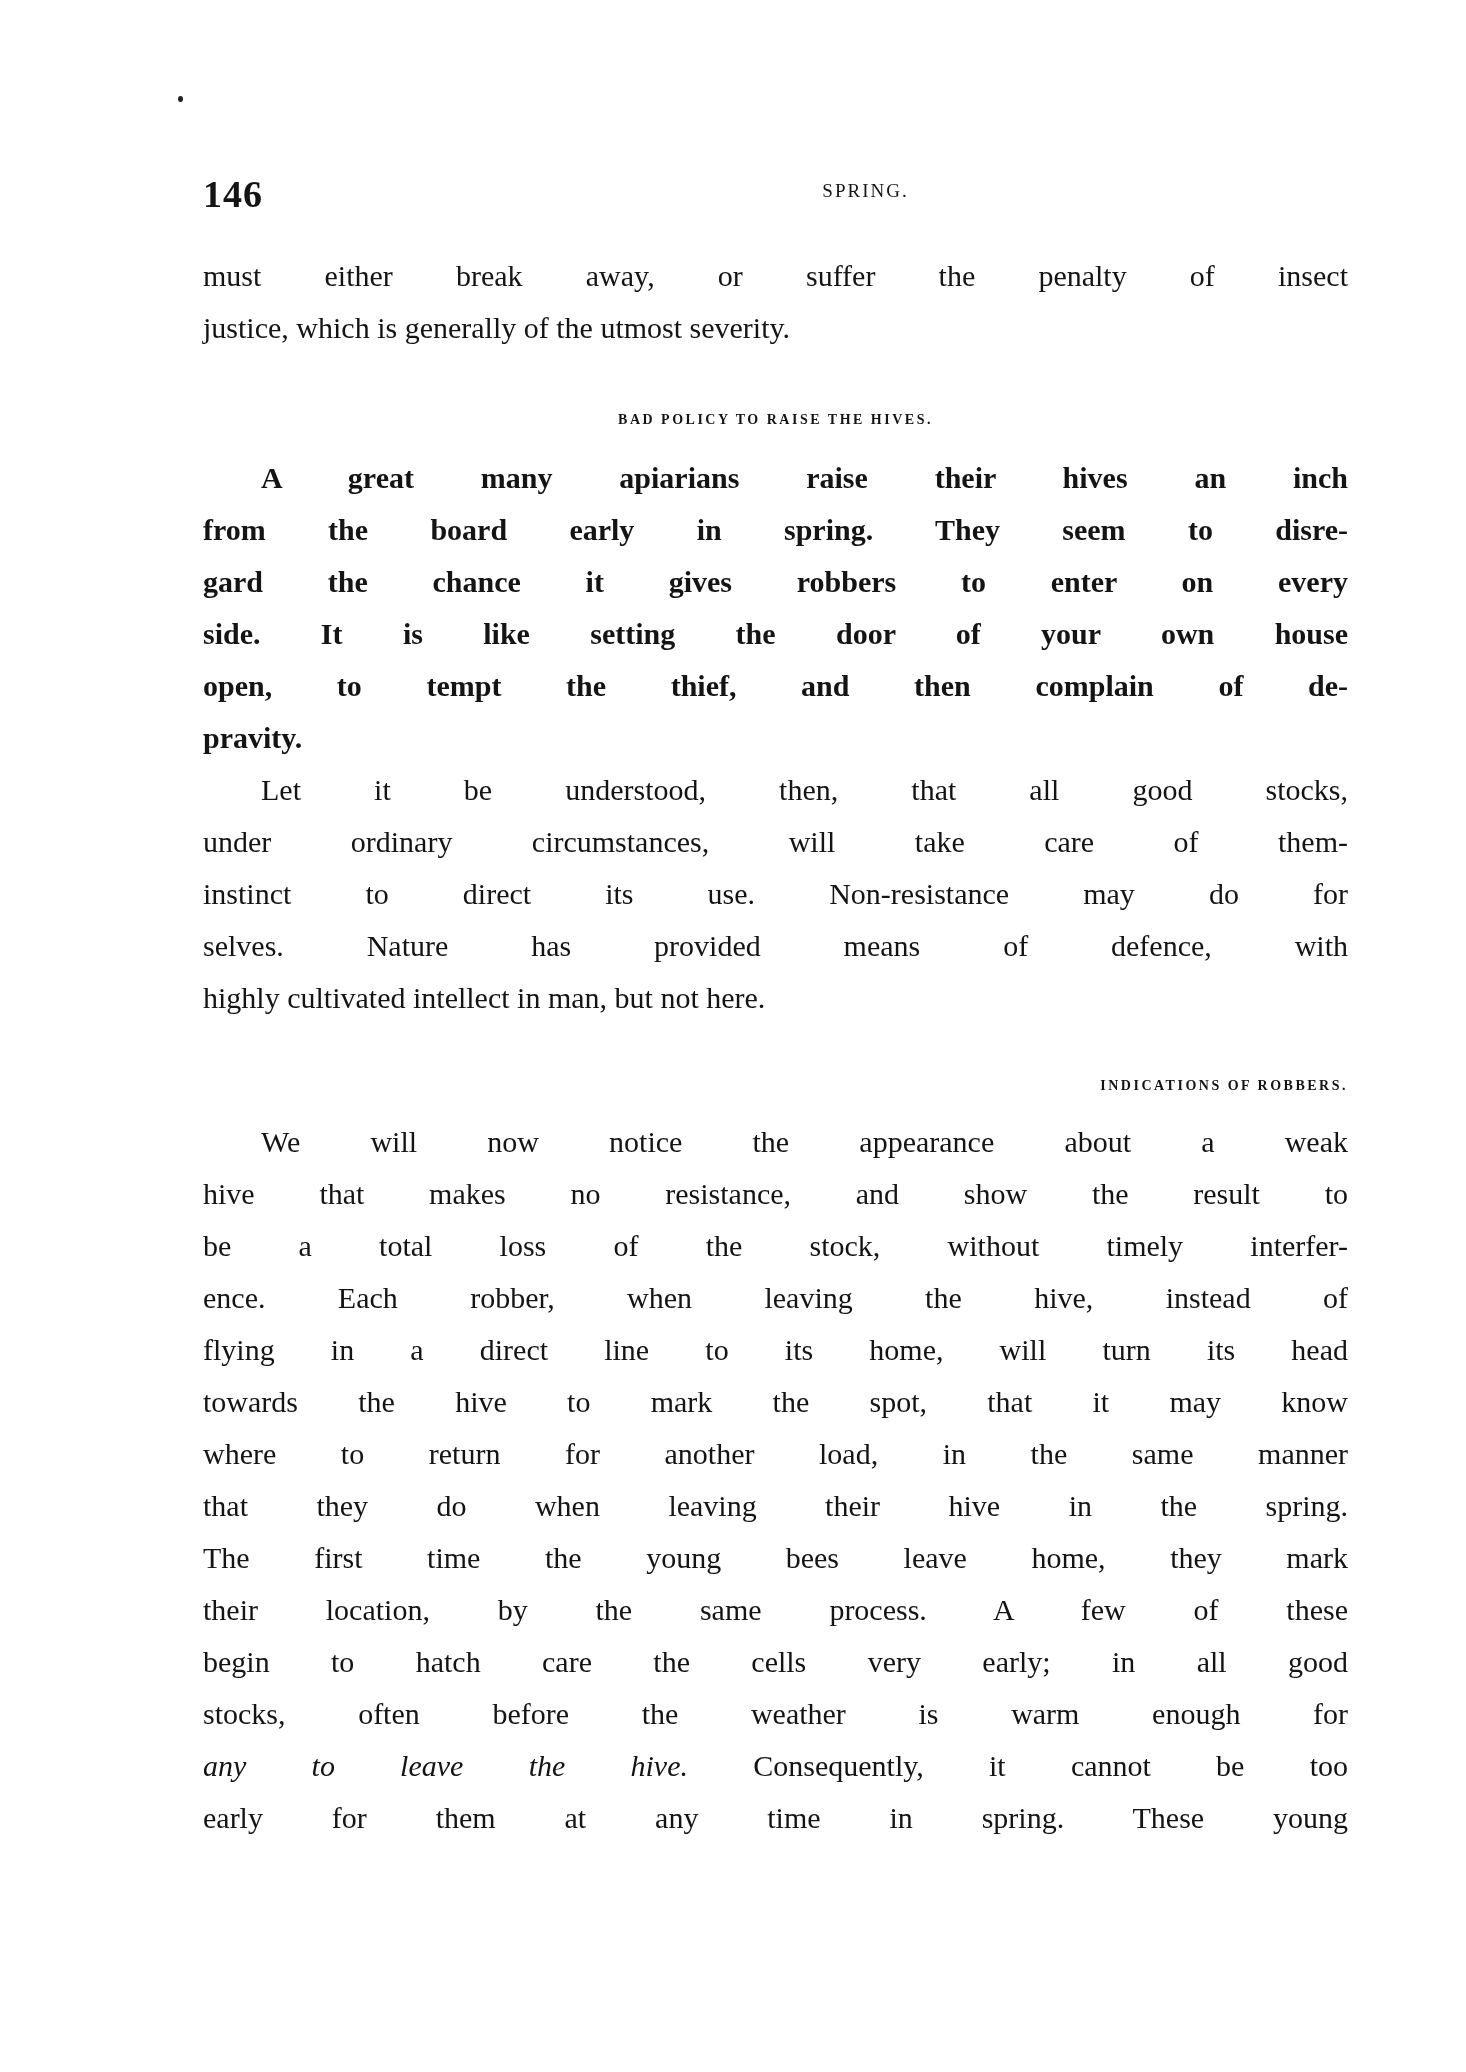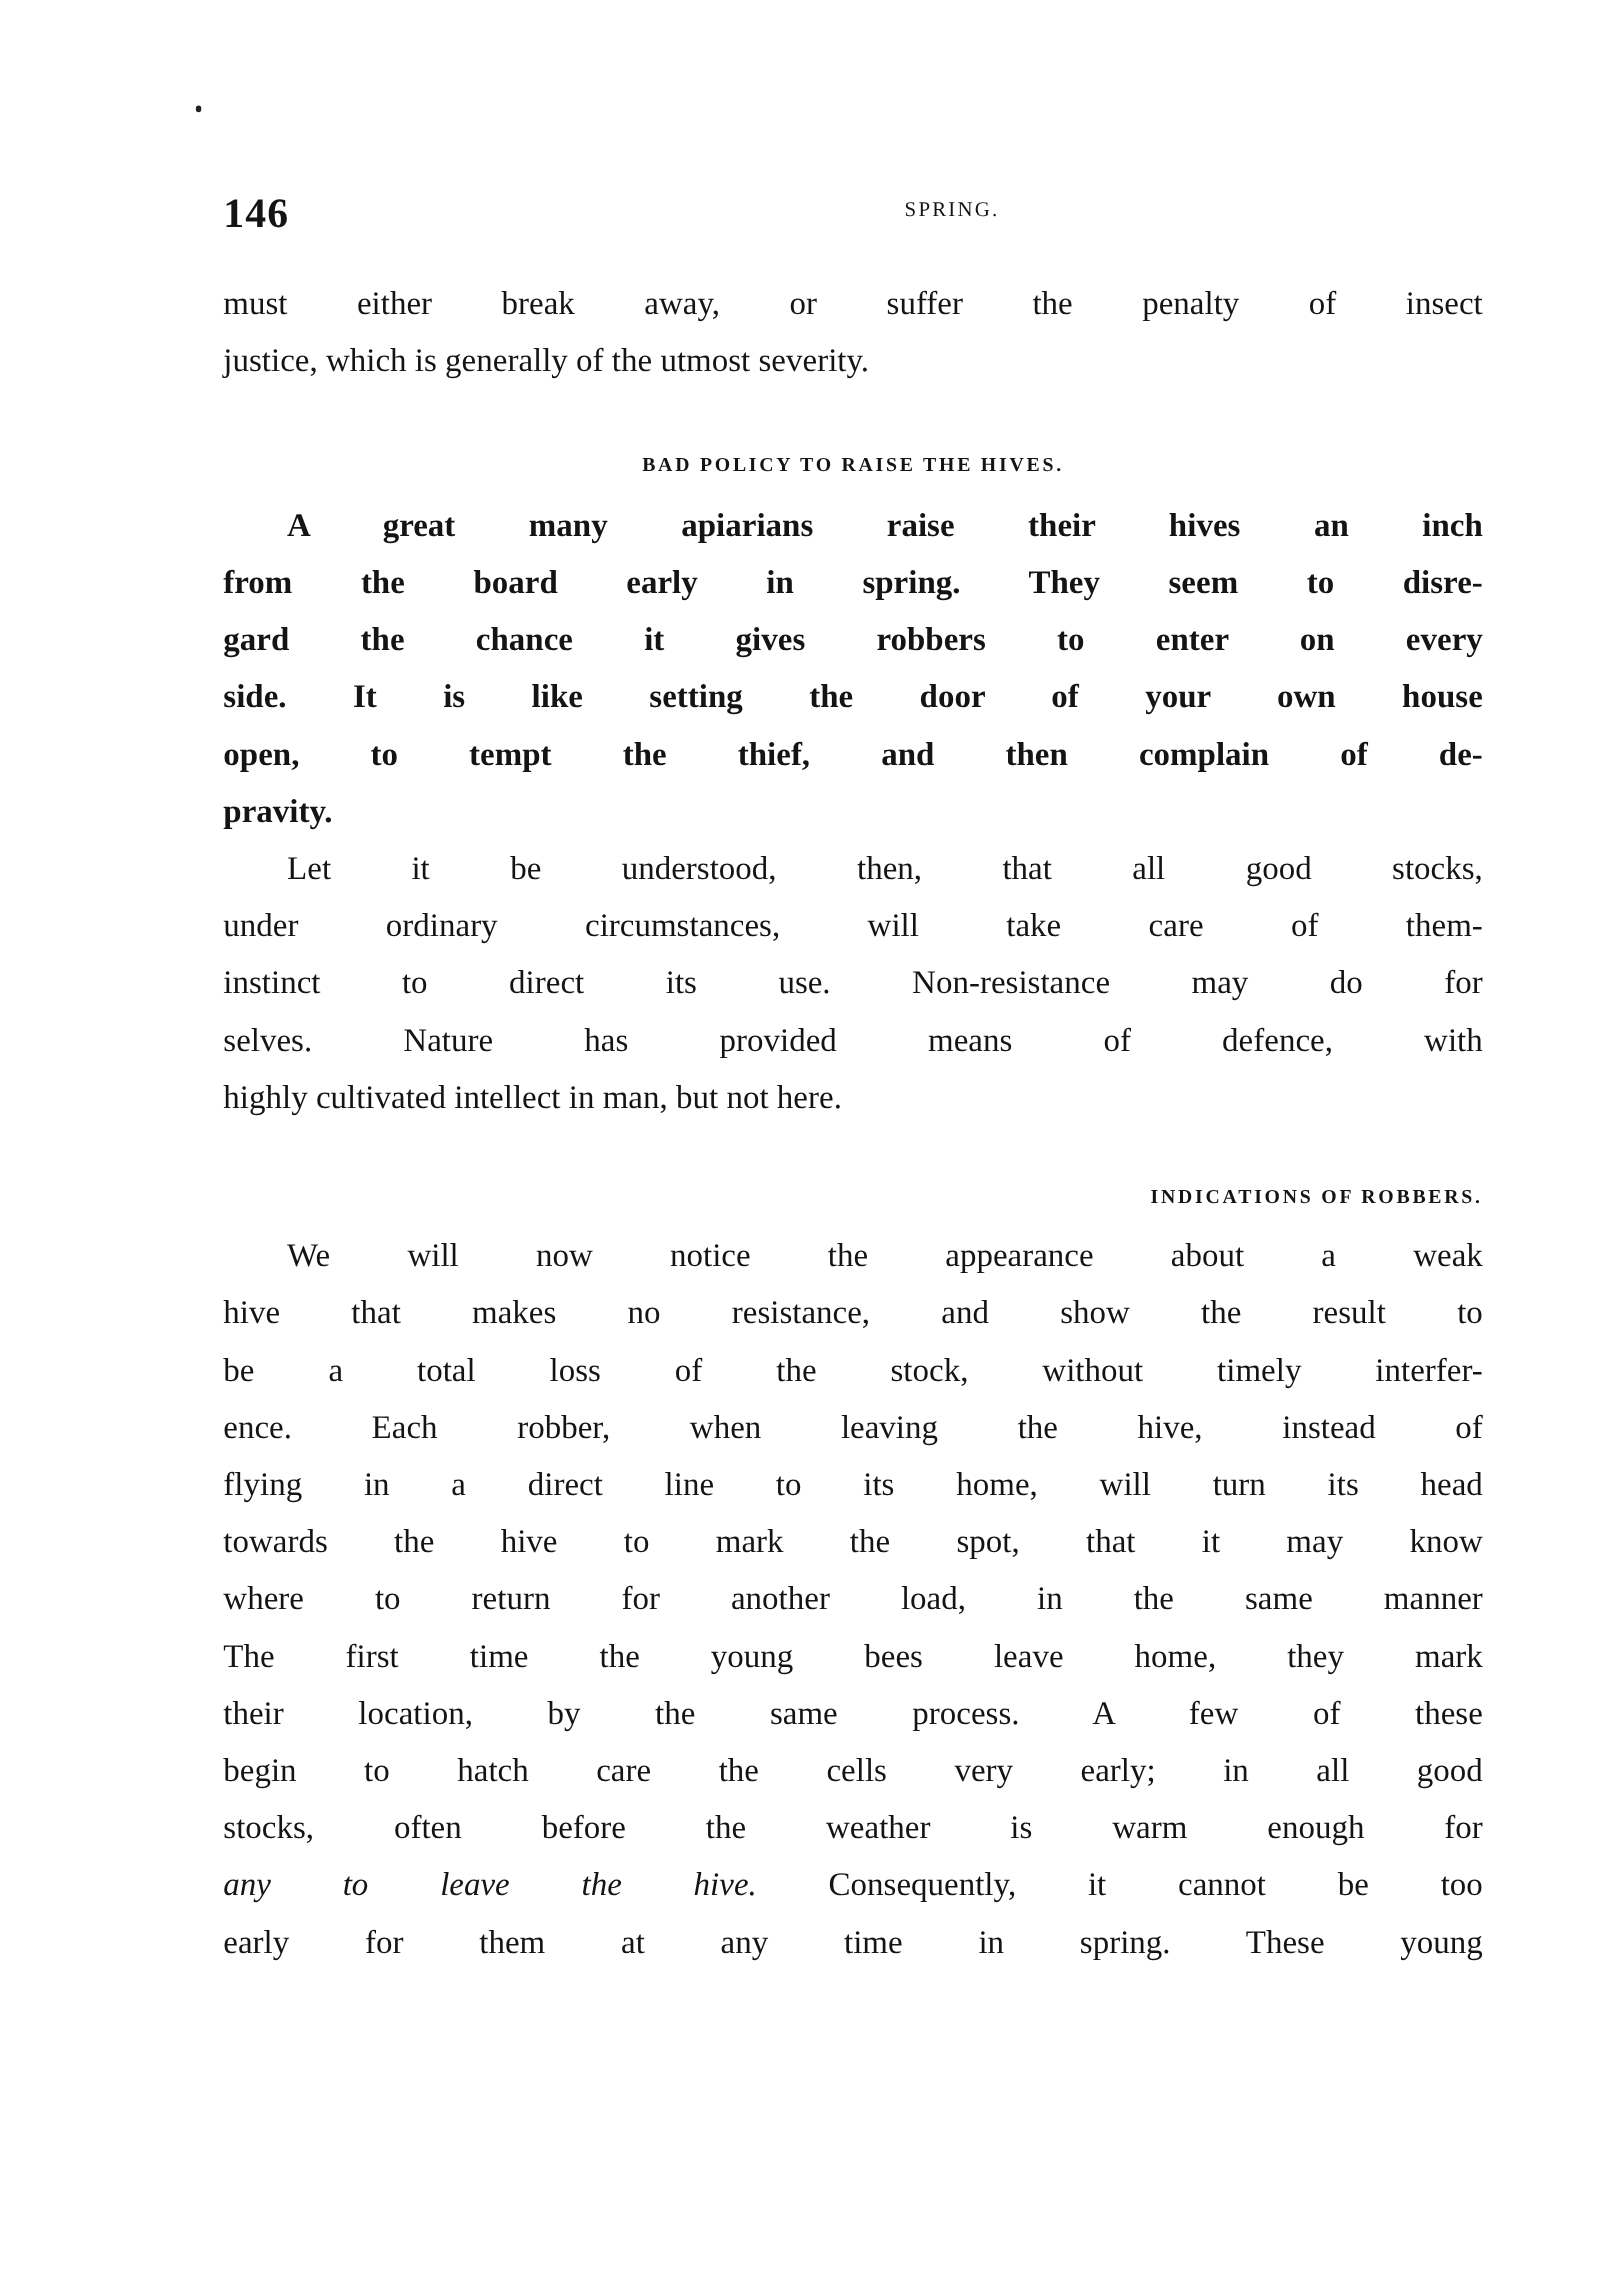--- a/index.html
+++ b/index.html
@@ -14,21 +14,21 @@
   .running-title { position: absolute; left: 0; right: 0; top: 8px; text-align: center; font-size: 19px; letter-spacing: 2px; padding-left: 180px; box-sizing: border-box; }
   .text-block { position: absolute; left: 185px; width: 1145px; }
   .line {
     display: block; height: 52px; line-height: 52px; font-size: 30px;
     white-space: nowrap; text-align: justify; text-align-last: justify;
   }
   .line.last { text-align-last: left; }
   .line.indent { padding-left: 58px; }
   .section-heading {
     position: absolute; left: 185px; width: 1145px; text-align: center;
-    font-size: 18px; letter-spacing: 2.5px; font-weight: bold;
+    font-size: 14px; letter-spacing: 2.5px; font-weight: bold;
   }
   em { font-style: italic; }
 </style>
 </head>
 <body>
 
 <div class="page">
 
   <div class="speck" style="left:160px; top:96px;"></div>
 
@@ -64,20 +64,21 @@
   <div class="section-heading" style="top:1078px;text-align:right;">INDICATIONS OF ROBBERS.</div>
 
   <div class="text-block" style="top:1116px;">
     <span class="line indent">We will now notice the appearance about a weak</span>
     <span class="line">hive that makes no resistance, and show the result to</span>
     <span class="line">be a total loss of the stock, without timely interfer-</span>
     <span class="line">ence.  Each robber, when leaving the hive, instead of</span>
     <span class="line">flying in a direct line to its home, will turn its head</span>
     <span class="line">towards the hive to mark the spot, that it may know</span>
     <span class="line">where to return for another load, in the same manner</span>
+    <span class="line">that they do when leaving their hive in the spring.</span>
     <span class="line">The first time the young bees leave home, they mark</span>
     <span class="line">their location, by the same process.  A few of these</span>
     <span class="line">begin to hatch care the cells very early; in all good</span>
     <span class="line">stocks, often before the weather is warm enough for</span>
     <span class="line">
       <em>any to leave the hive.</em><span>  Consequently, it cannot be too</span>
     </span>
     <span class="line">early for them at any time in spring.  These young</span>
   </div>
 

